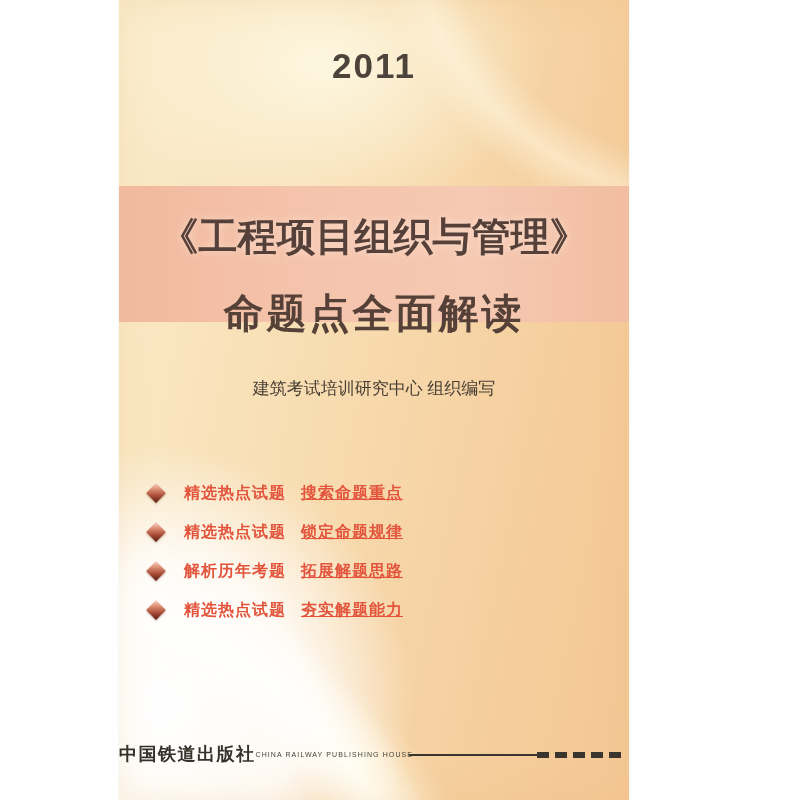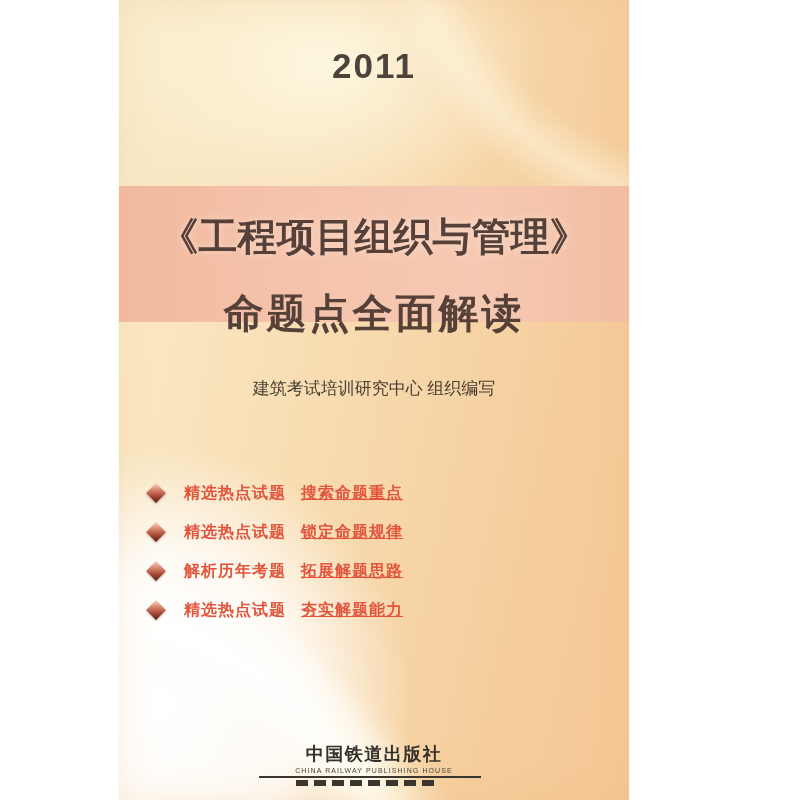--- a/index.html
+++ b/index.html
@@ -65,21 +65,21 @@
     box-shadow:1px 1px 2px rgba(120,60,40,0.35);
   }
   .f-left,.f-right{
     font-size:16px;font-weight:bold;letter-spacing:1px;color:#e2553c;
     white-space:nowrap;
   }
   .f-right{margin-left:15px;text-decoration:underline;}
 
   .publisher{
     position:absolute;top:742px;left:0;width:100%;
-    display:flex;flex-direction:column;align-items:center;
+    display:flex;flex-direction:row;align-items:center;
   }
   .pub-name{
     font-size:18px;font-weight:bold;letter-spacing:1.5px;color:#34302a;
     white-space:nowrap;
   }
   .pub-en{
     font-size:7px;letter-spacing:1.1px;color:#46423a;margin-top:1px;
     white-space:nowrap;
   }
   .pub-rule{width:222px;height:2px;background:#3a362e;margin-top:2px;transform:translateX(-4px);}

